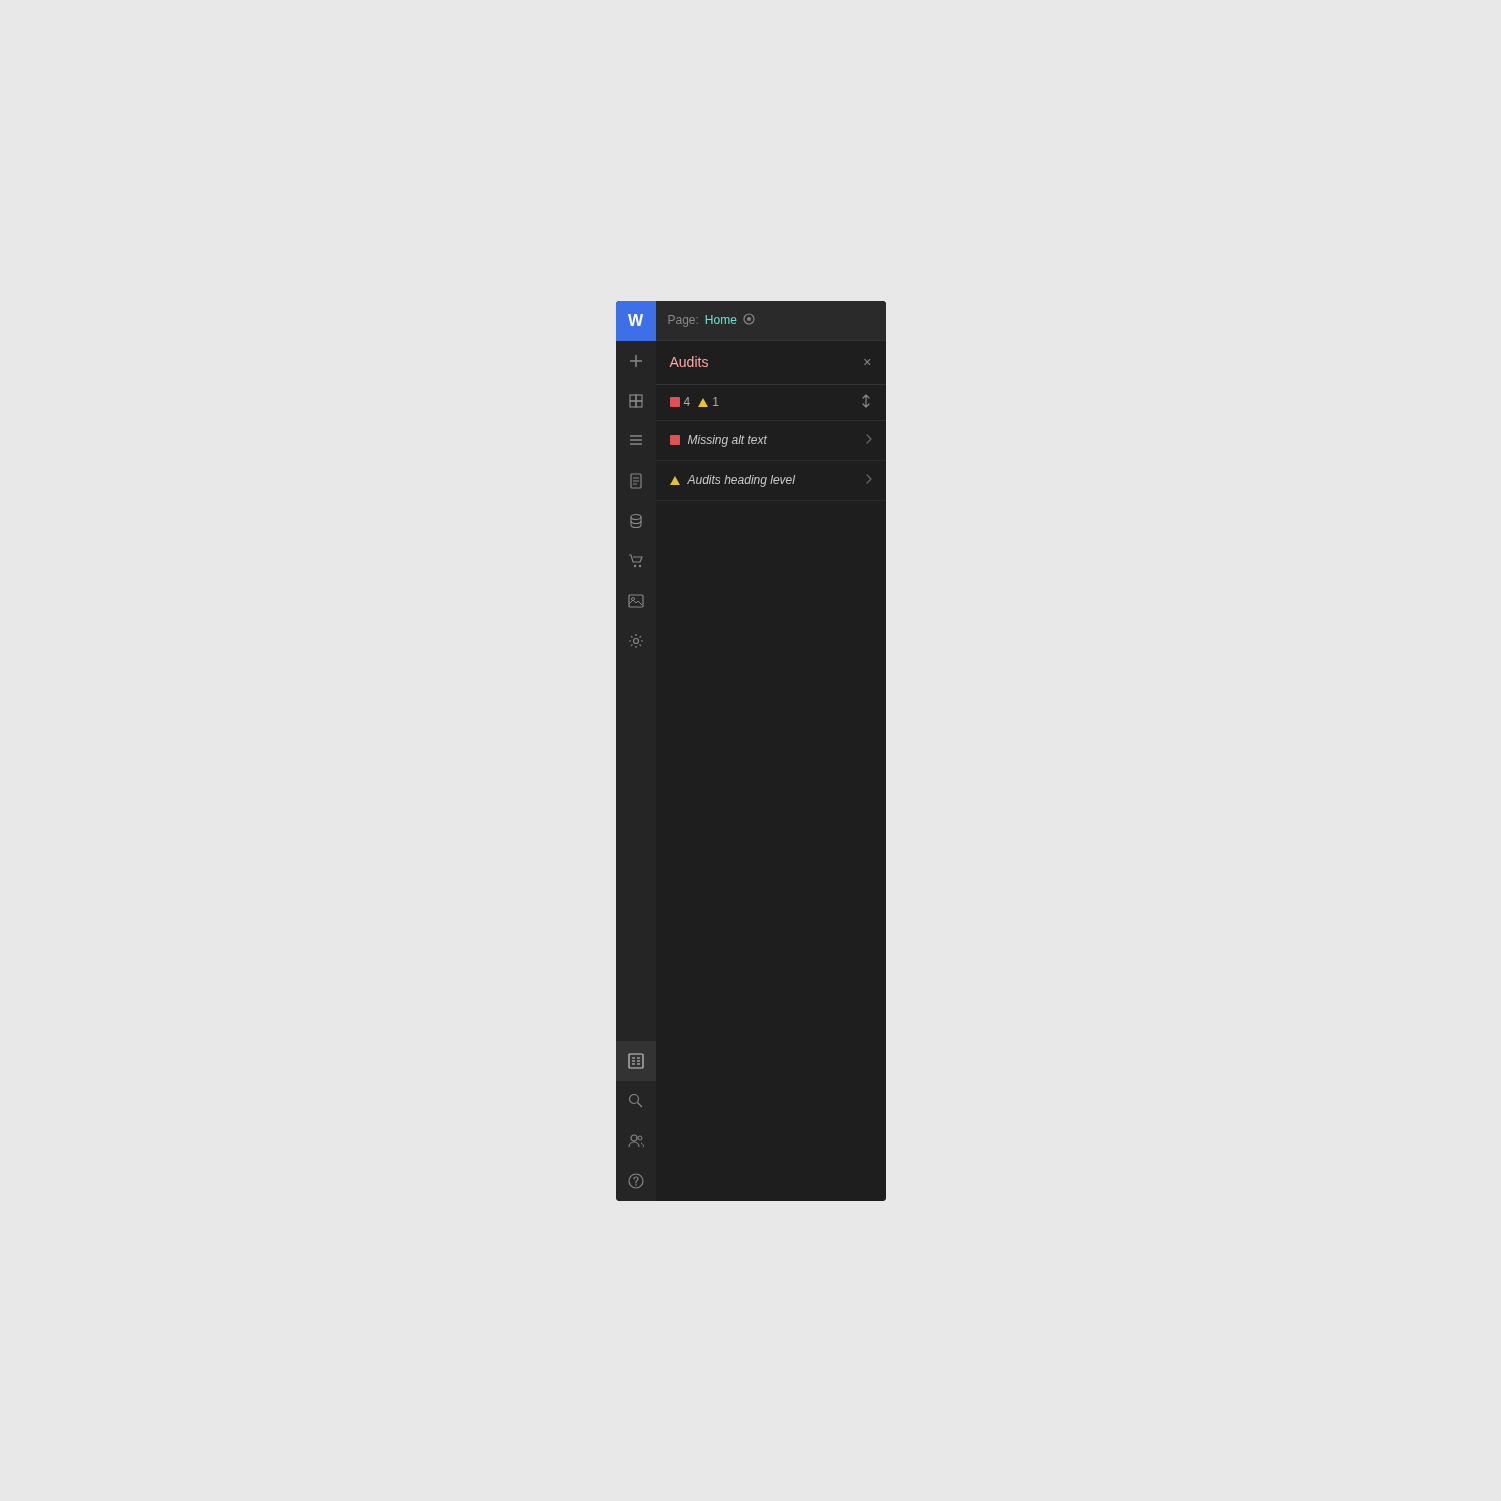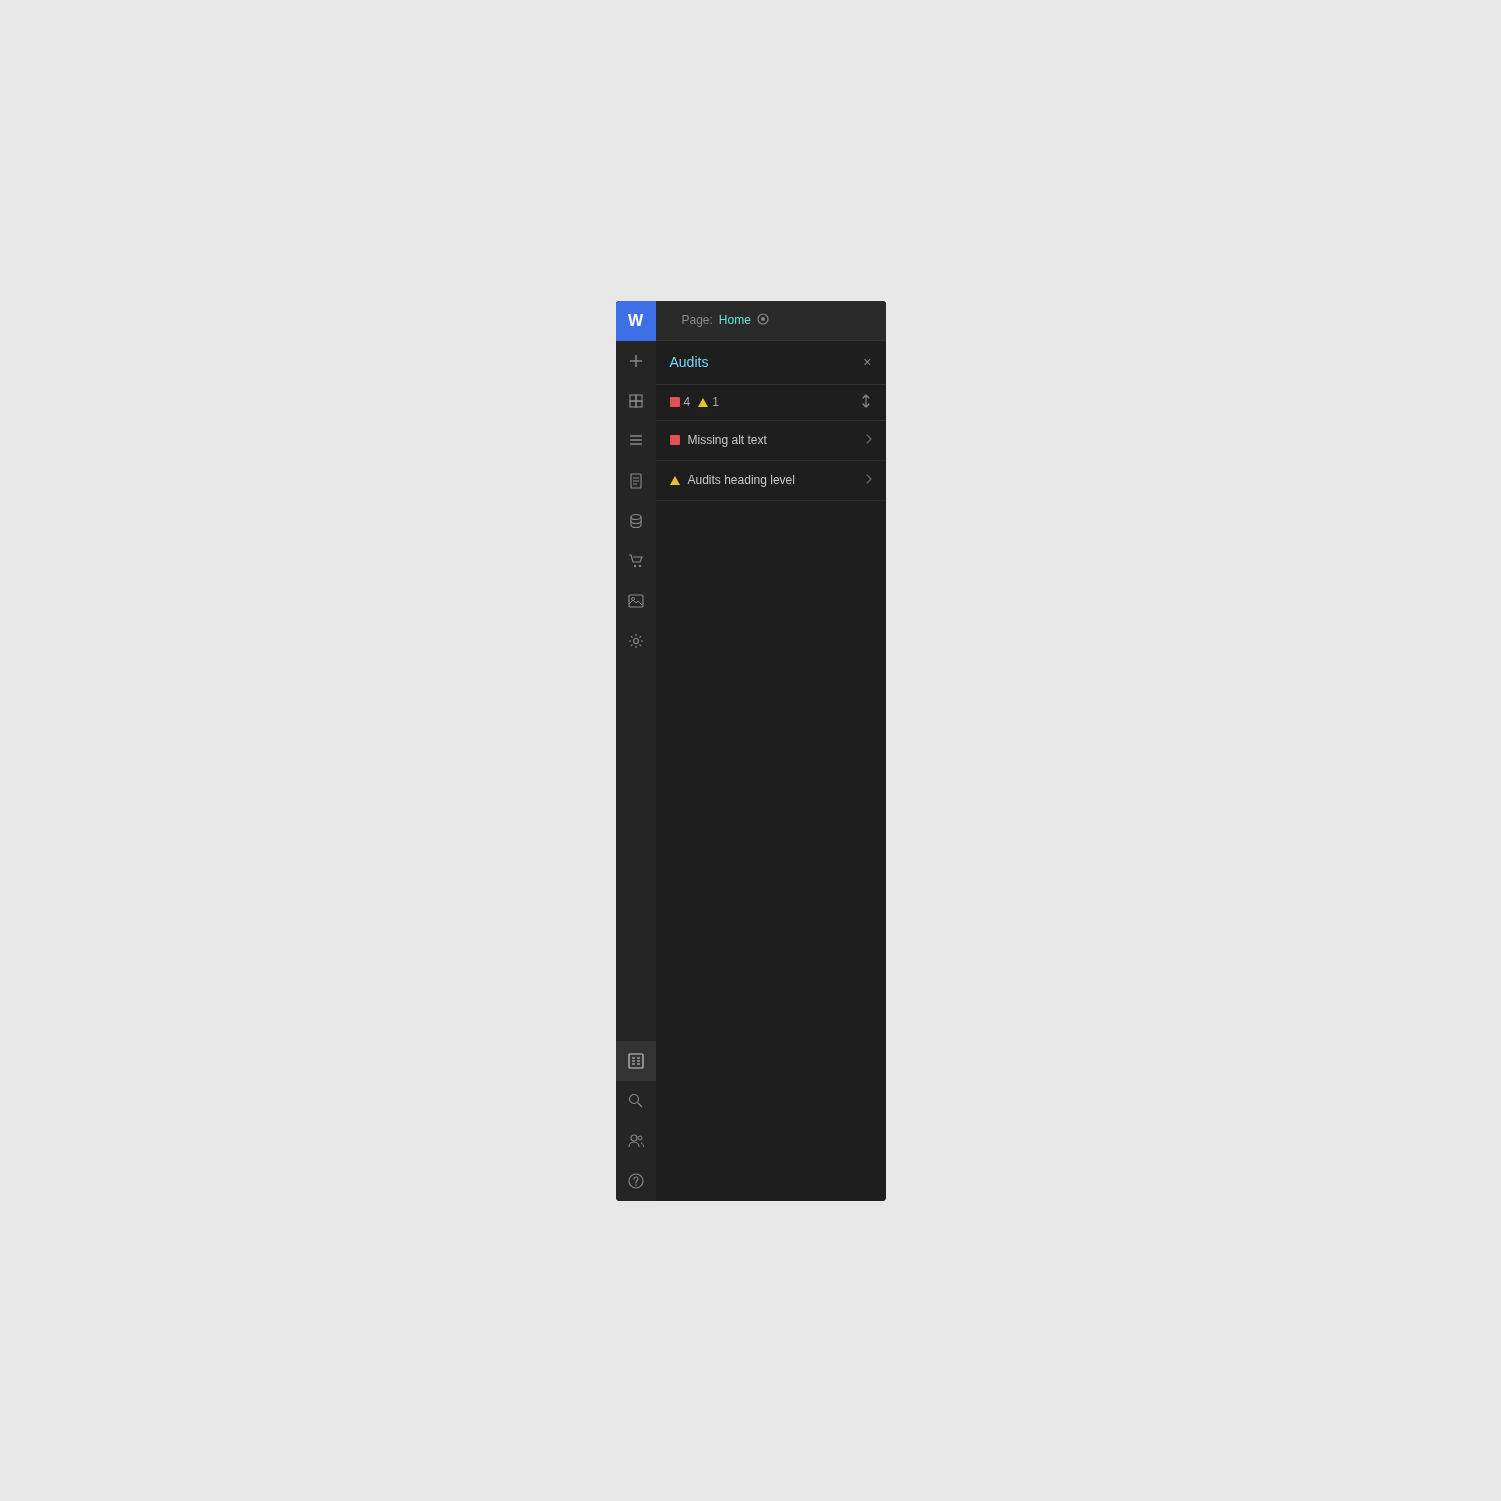--- a/index.html
+++ b/index.html
@@ -88,21 +88,21 @@
       flex-direction: column;
       background: #1e1e1e;
     }
 
     
     .top-bar {
       height: 40px;
       background: #2a2a2a;
       display: flex;
       align-items: center;
-      padding: 0 26px;
+      padding: 0 12px;
       gap: 6px;
       border-bottom: 1px solid #333;
       flex-shrink: 0;
     }
 
     .top-bar-page-label {
       color: #888;
       font-size: 12px;
     }
 
@@ -128,21 +128,21 @@
       height: 44px;
       display: flex;
       align-items: center;
       justify-content: space-between;
       padding: 0 14px;
       border-bottom: 1px solid #333;
       flex-shrink: 0;
     }
 
     .audits-title {
-      color: #7dd3fc;
+      color: #fca5a5;
       font-size: 14px;
       font-weight: 500;
     }
 
     .audits-close {
       color: #888;
       cursor: pointer;
       font-size: 14px;
       line-height: 1;
     }
@@ -192,20 +192,21 @@
     .sort-icon {
       color: #888;
       font-size: 14px;
       cursor: pointer;
     }
 
     
     .audit-items {
       flex: 1;
       overflow-y: auto;
+      font-style: italic;
     }
 
     .audit-item {
       height: 40px;
       display: flex;
       align-items: center;
       justify-content: space-between;
       padding: 0 14px;
       border-bottom: 1px solid #2a2a2a;
       cursor: pointer;

